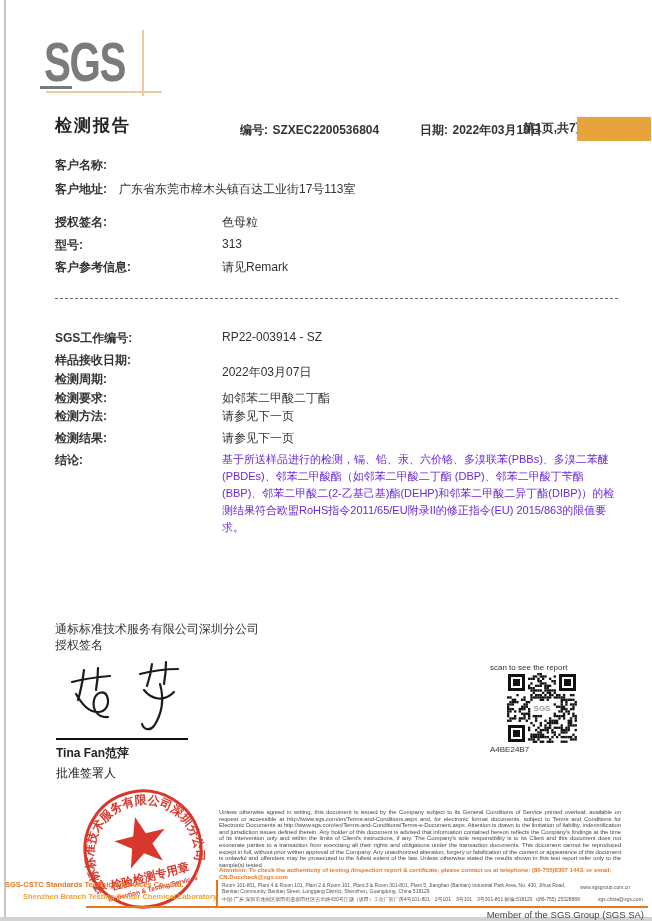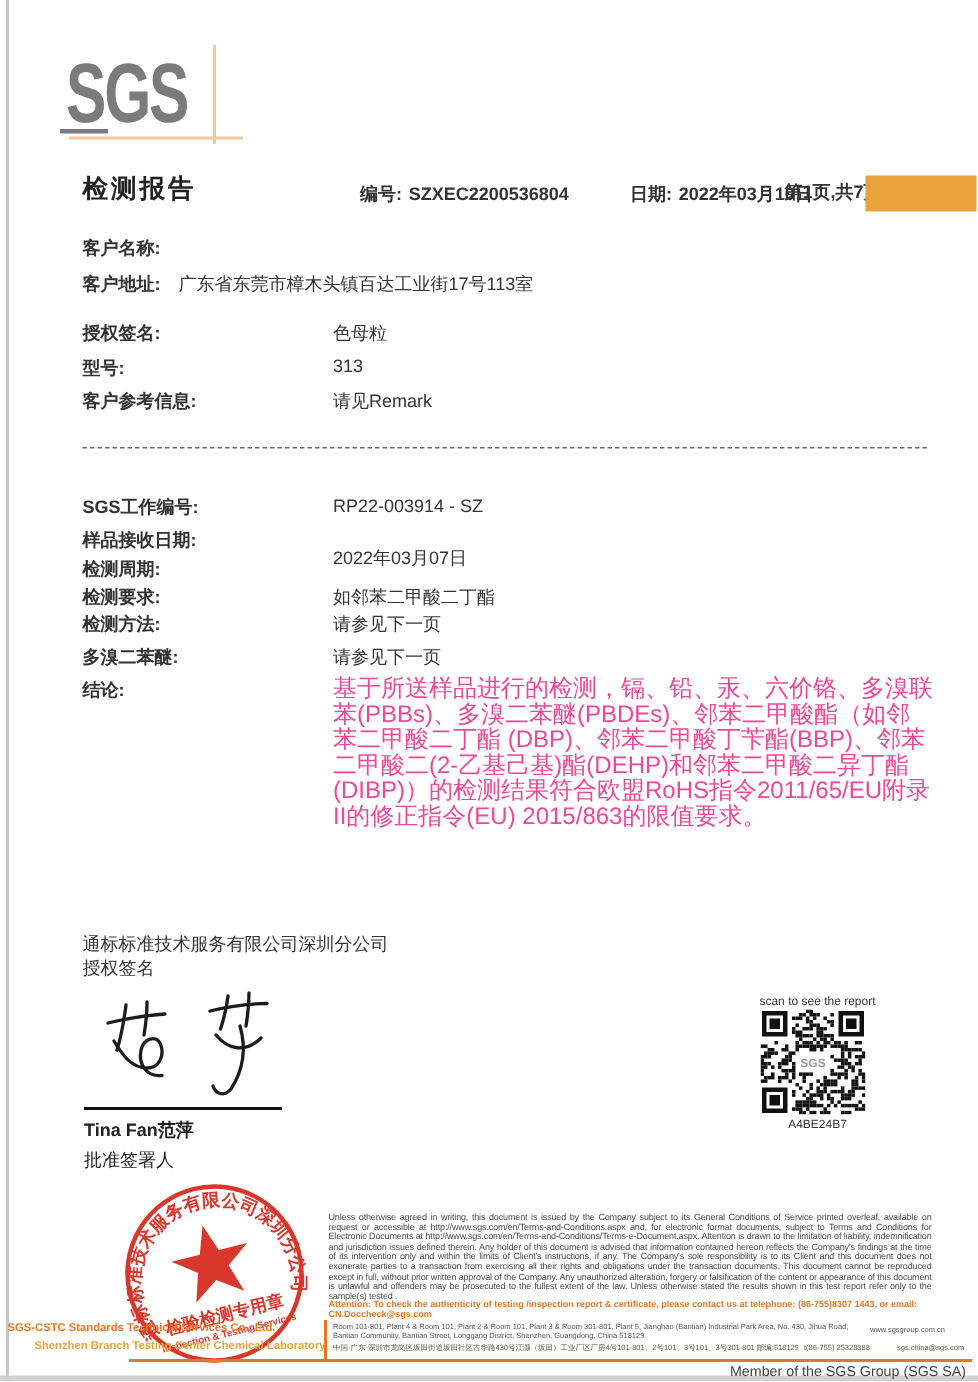--- a/index.html
+++ b/index.html
@@ -11,34 +11,34 @@
   }
   .abs { position:absolute; }
   .lbl { font-weight:700; color:#333; font-size:12px; }
   .val { font-weight:400; color:#333; font-size:12px; }
   .logo-text {
     font-size:56px; font-weight:700; color:#7b7b7b;
     letter-spacing:-2px; transform:scaleX(.72); transform-origin:left top;
     line-height:1;
   }
   .dashed-sep { border-top:1.5px dashed #6a6a6a; }
-  .conclusion { font-size:16px; line-height:17px; color:#ec4899; }
+  .conclusion { font-size:11px; line-height:17px; color:#6d28d9; }
   .tiny-disclaimer {
     font-size:6px; line-height:6.6px; color:#4a4a4a; text-align:justify;
     letter-spacing:-0.1px;
   }
   .tiny-attention {
     font-size:6px; line-height:6.8px; font-weight:700; text-align:left;
   }
   .addr-en, .addr-cn { font-size:5px; line-height:6px; color:#555; white-space:nowrap; overflow:hidden; }
   .footer-company { font-size:7.5px; font-weight:700; line-height:9px; }
   .member-line { font-size:9.5px; color:#444; }
   .sig-name { font-size:12px; color:#222; }
   .edge { background:#c6c6c6; }
-  .qr-caption, .qr-code-text { font-size:8px; color:#333; text-align:center; }
+  .qr-caption, .qr-code-text { font-size:8px; color:#333; }
 </style>
 </head>
 <body>
 
 <div class="page">
 
   <div class="abs edge" style="left:4px;top:0;width:2px;height:921px;"></div>
   <div class="abs edge" style="left:0;top:917px;width:652px;height:4px;background:#d2d2d2;"></div>
 
   <div class="abs" style="left:44px;top:34px;">
@@ -75,21 +75,21 @@
 
   <div class="abs lbl" style="left:55px;top:330px;">SGS工作编号:</div>
   <div class="abs val" style="left:222px;top:330px;">RP22-003914 - SZ</div>
   <div class="abs lbl" style="left:55px;top:352px;">样品接收日期:</div>
   <div class="abs val" style="left:222px;top:352px;margin-top:12px;">2022年03月07日</div>
   <div class="abs lbl" style="left:55px;top:371px;">检测周期:</div>
   <div class="abs lbl" style="left:55px;top:390px;">检测要求:</div>
   <div class="abs val" style="left:222px;top:390px;">如邻苯二甲酸二丁酯</div>
   <div class="abs lbl" style="left:55px;top:408px;">检测方法:</div>
   <div class="abs val" style="left:222px;top:408px;">请参见下一页</div>
-  <div class="abs lbl" style="left:55px;top:430px;">多溴二苯醚:</div>
+  <div class="abs lbl" style="left:55px;top:430px;">检测结果:</div>
   <div class="abs val" style="left:222px;top:430px;">请参见下一页</div>
   <div class="abs lbl" style="left:55px;top:452px;">结论:</div>
   <div class="abs conclusion" style="left:222px;top:451px;width:400px;">基于所送样品进行的检测，镉、铅、汞、六价铬、多溴联苯(PBBs)、多溴二苯醚(PBDEs)、邻苯二甲酸酯（如邻苯二甲酸二丁酯 (DBP)、邻苯二甲酸丁苄酯(BBP)、邻苯二甲酸二(2-乙基己基)酯(DEHP)和邻苯二甲酸二异丁酯(DIBP)）的检测结果符合欧盟RoHS指令2011/65/EU附录II的修正指令(EU) 2015/863的限值要求。</div>
 
   <div class="abs val" style="left:55px;top:621px;">通标标准技术服务有限公司深圳分公司</div>
   <div class="abs val" style="left:55px;top:637px;">授权签名</div>
 
   <svg class="abs" style="left:58px;top:660px;" width="150" height="78" viewBox="0 0 150 78">
     <g fill="none" stroke="#1c1c1c" stroke-width="2.2" stroke-linecap="round">
       <path d="M14,22 C26,19 40,17 52,16"></path>

